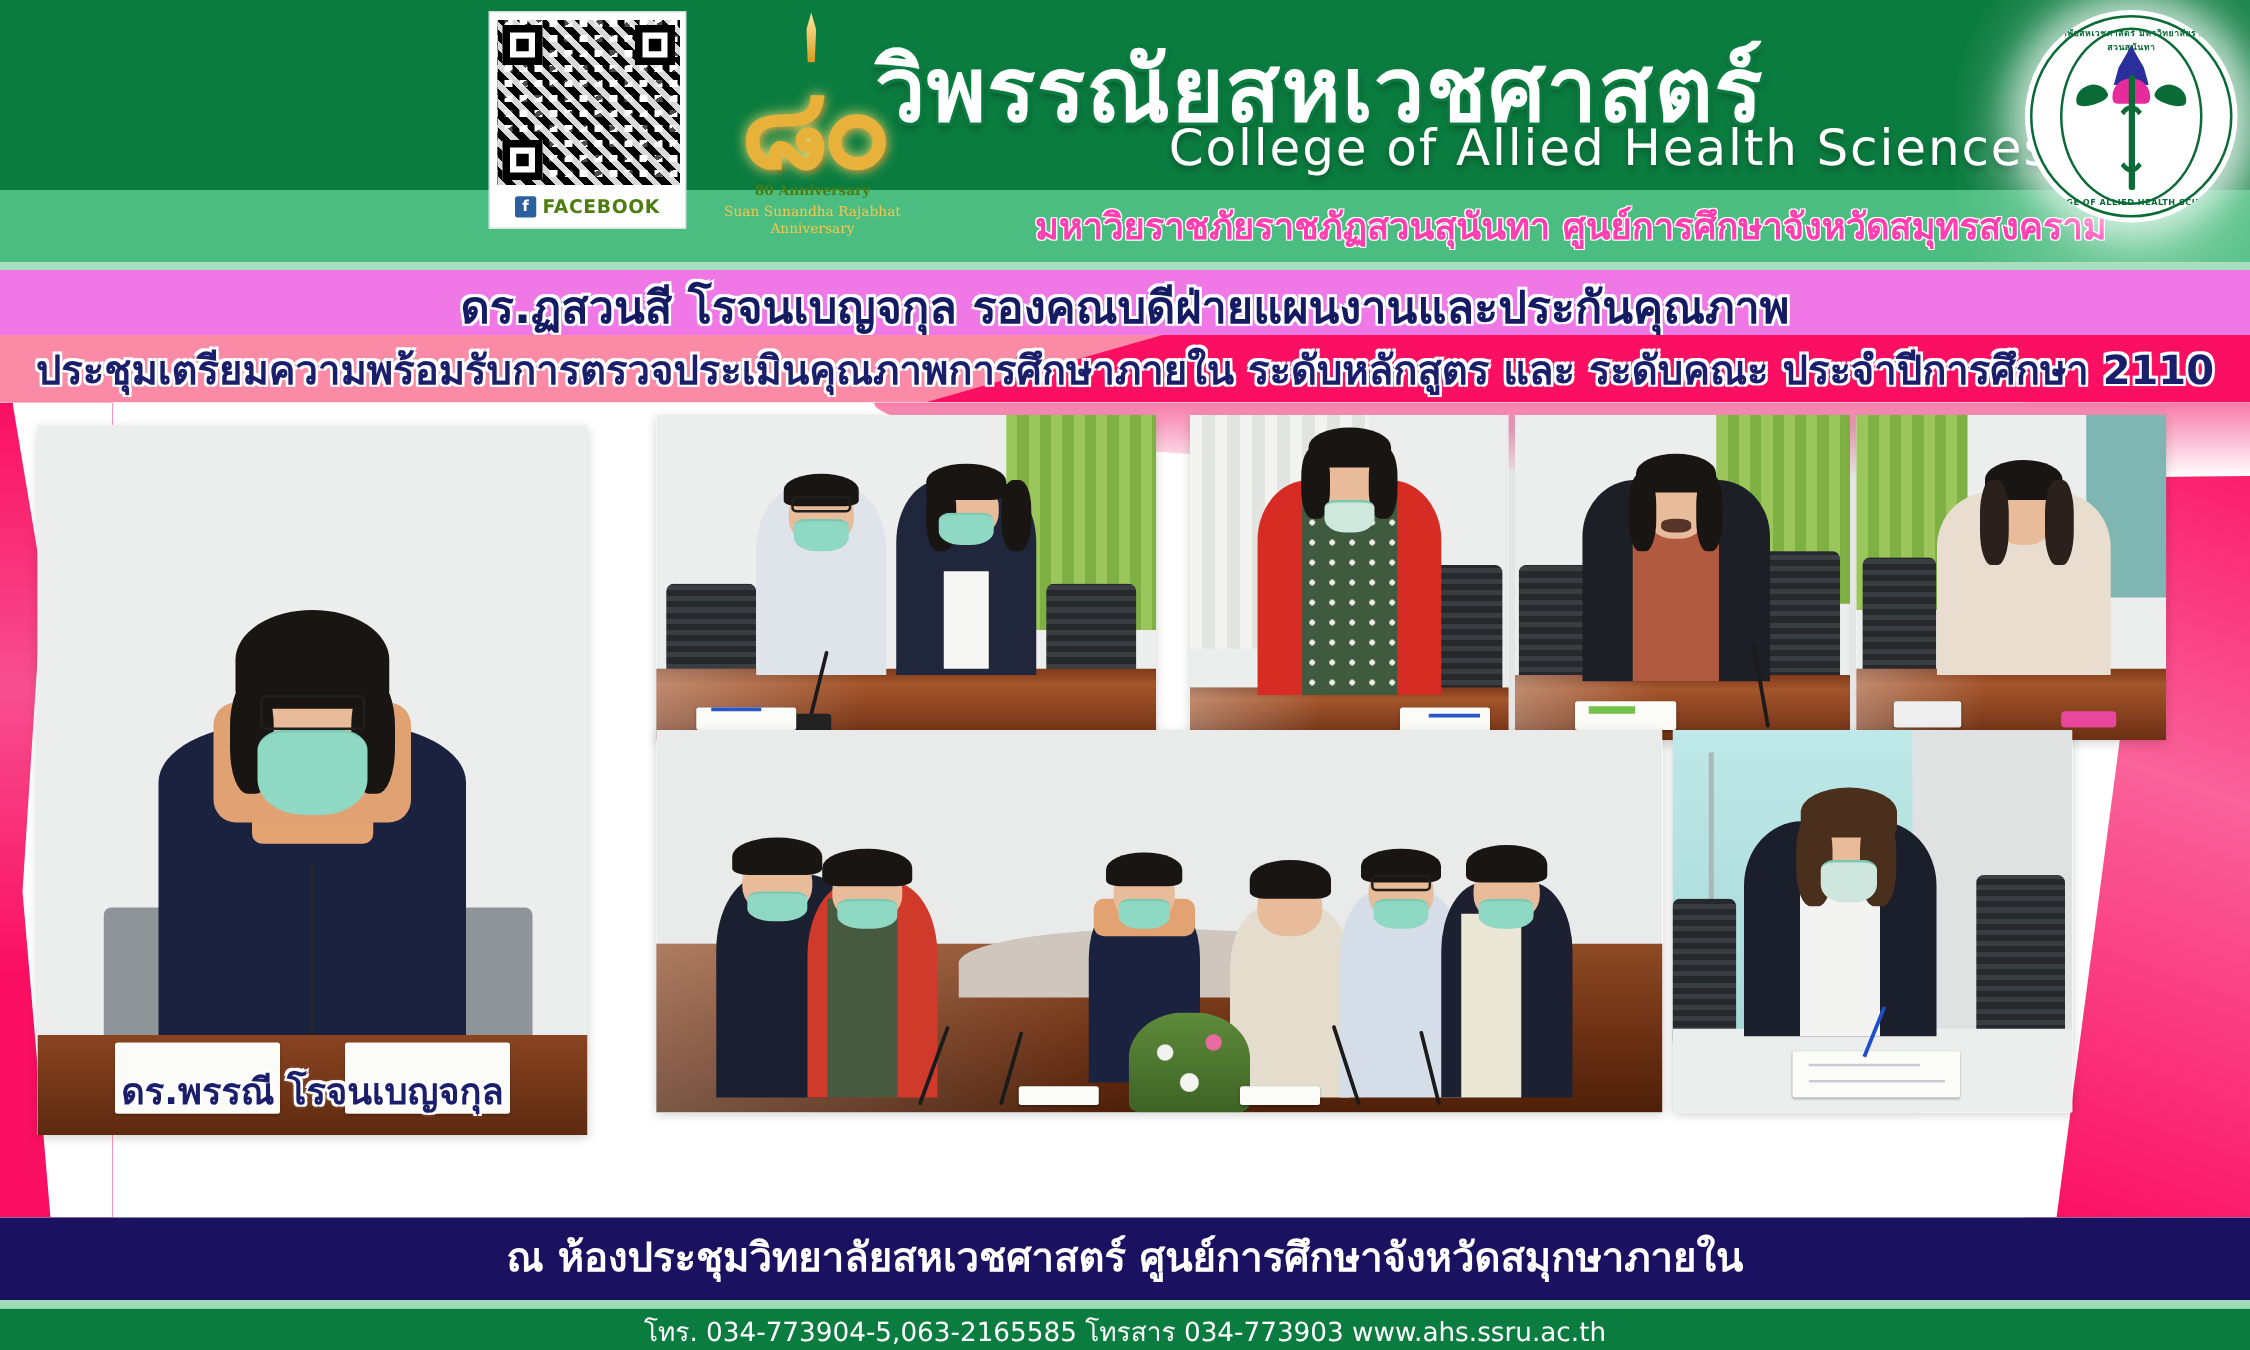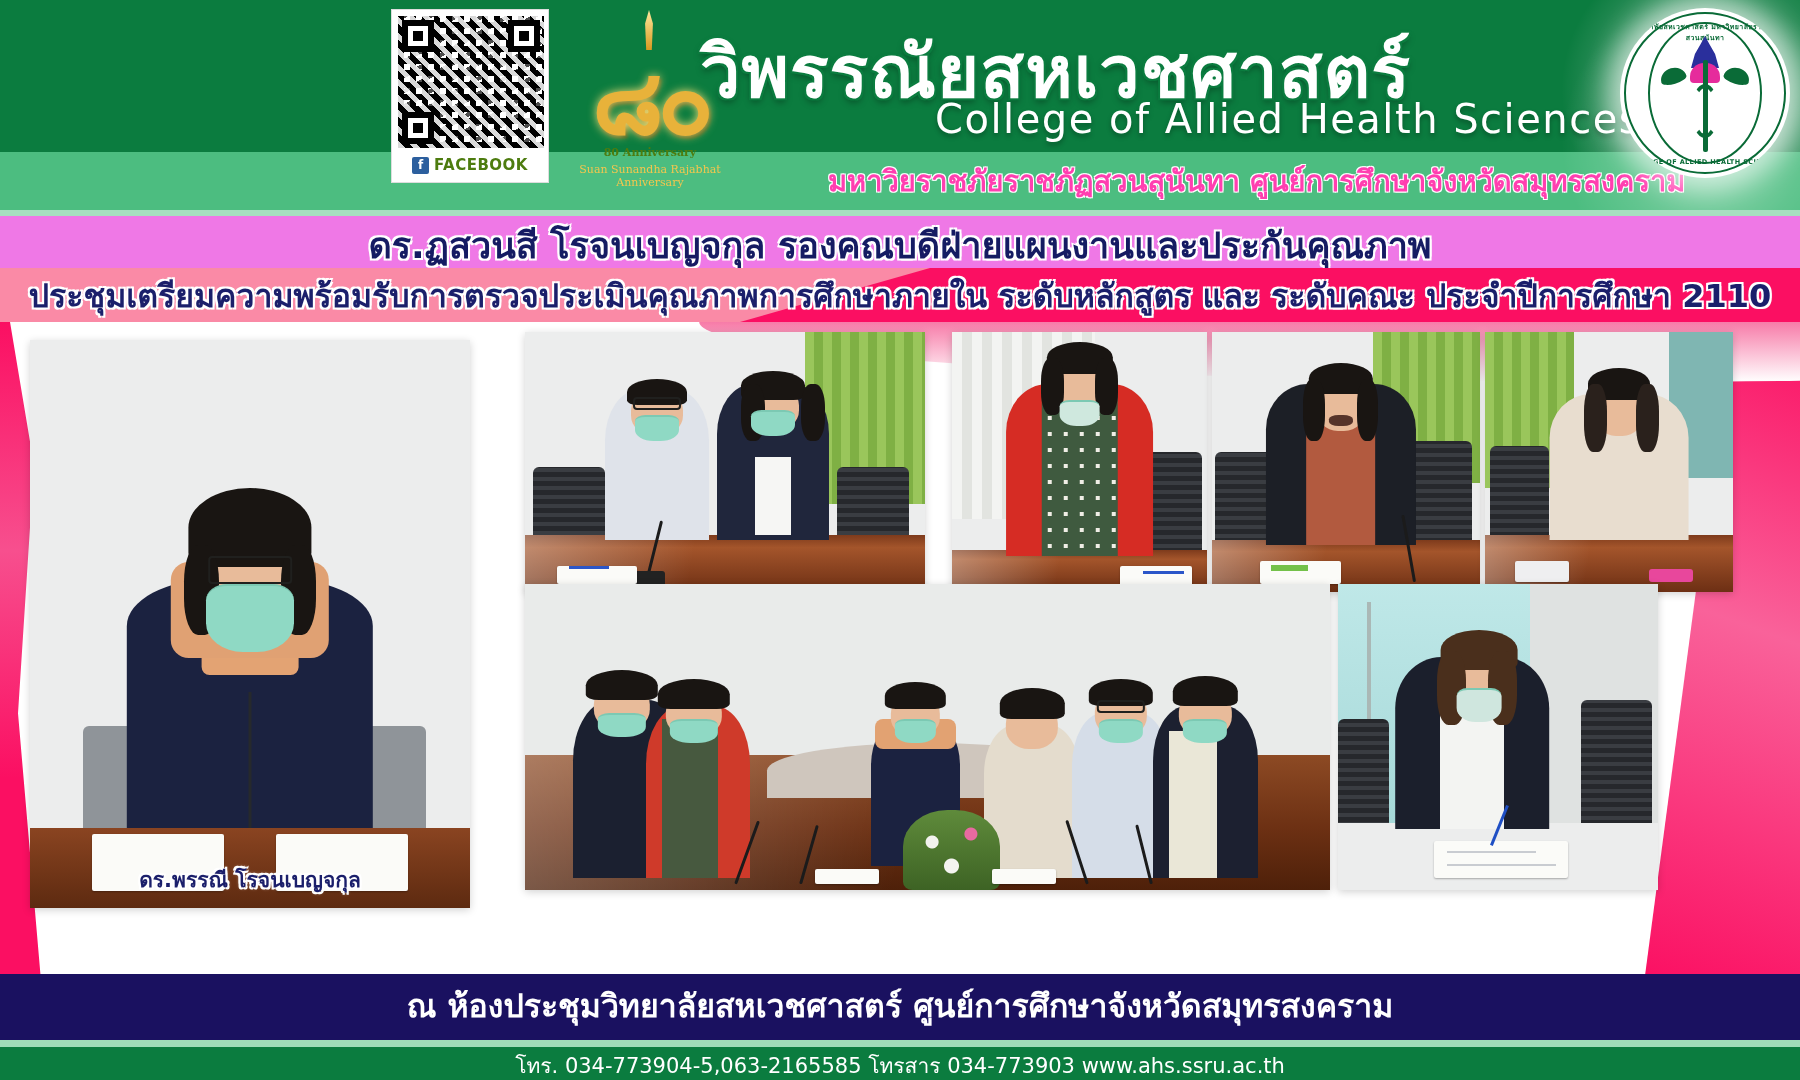--- a/index.html
+++ b/index.html
@@ -342,21 +342,21 @@
   }
   .p-glasses {
     position: absolute; left: 50%; transform: translateX(-50%);
     border: 2px solid #20201e; border-radius: 4px;
   }
 
   
   .name-caption {
     position: absolute; left: 0; bottom: 12px; width: 100%;
     text-align: center;
-    font-size: 21px; font-weight: bold; color: #1b1f6b;
+    font-size: 29px; font-weight: bold; color: #1b1f6b;
     text-shadow:
       -2px -2px 0 #fff, 2px -2px 0 #fff, -2px 2px 0 #fff, 2px 2px 0 #fff,
       0 0 4px #fff;
     white-space: nowrap;
   }
 
   
   .navy-bar {
     position: absolute; left: 0; top: 974px;
     width: 1800px; height: 66px;
@@ -610,20 +610,20 @@
       <div style="position:absolute;right:44%;bottom:54%;width:9%;height:24%;background:#4a2f1c;border-radius:40%;"></div>
       <div class="p-mask" style="left:44%;bottom:55%;width:14%;height:11%;background:#cfe6de;"></div>
       <div class="paper" style="left:30%;bottom:4%;width:42%;height:12%;"></div>
       <div style="position:absolute;left:34%;bottom:8%;width:34%;height:2px;background:#c9ccd1;"></div>
       <div style="position:absolute;left:34%;bottom:12%;width:28%;height:2px;background:#c9ccd1;"></div>
       <div style="position:absolute;left:50%;bottom:14%;width:3px;height:14%;background:#1f4fc4;transform:rotate(22deg);"></div>
     </div>
   </div>
 
   <div class="navy-bar">
-    <div class="navy-text">ณ ห้องประชุมวิทยาลัยสหเวชศาสตร์ ศูนย์การศึกษาจังหวัดสมุทรสงคราม</div>
+    <div class="navy-text">ณ ห้องประชุมวิทยาลัยสหเวชศาสตร์ ศูนย์การศึกษาจังหวัดสมุกษาภายใน</div>
   </div>
   <div class="green-sep"></div>
   <div class="footer">
     <div class="footer-text">โทร. 034-773904-5,063-2165585 โทรสาร 034-773903   www.ahs.ssru.ac.th</div>
   </div>
 
 </div>
 
 </body></html>

